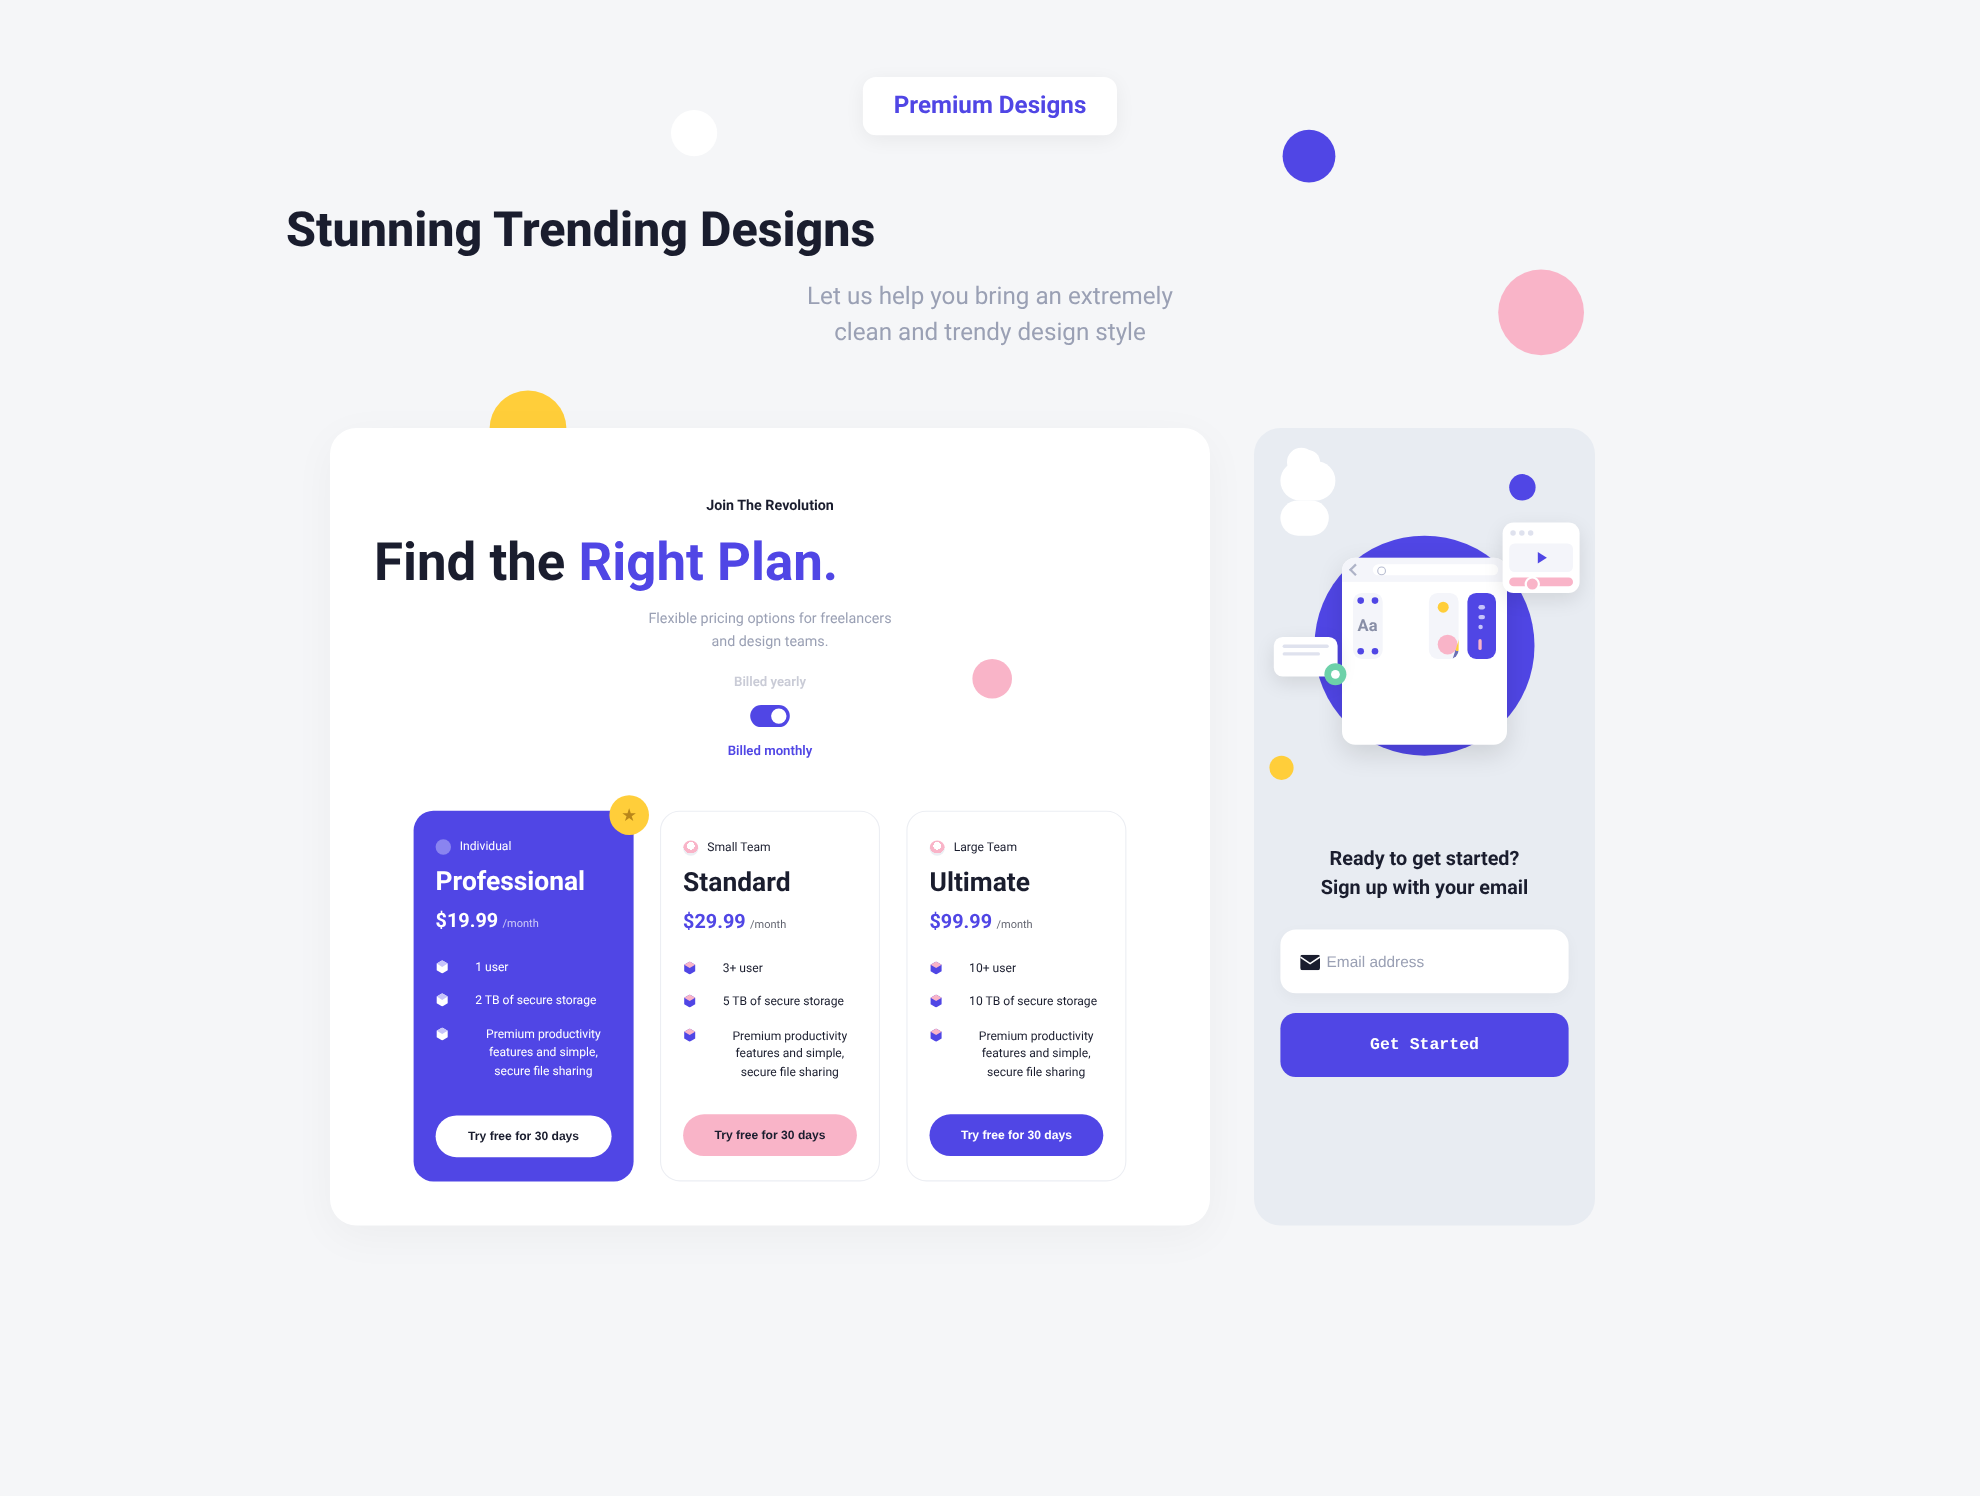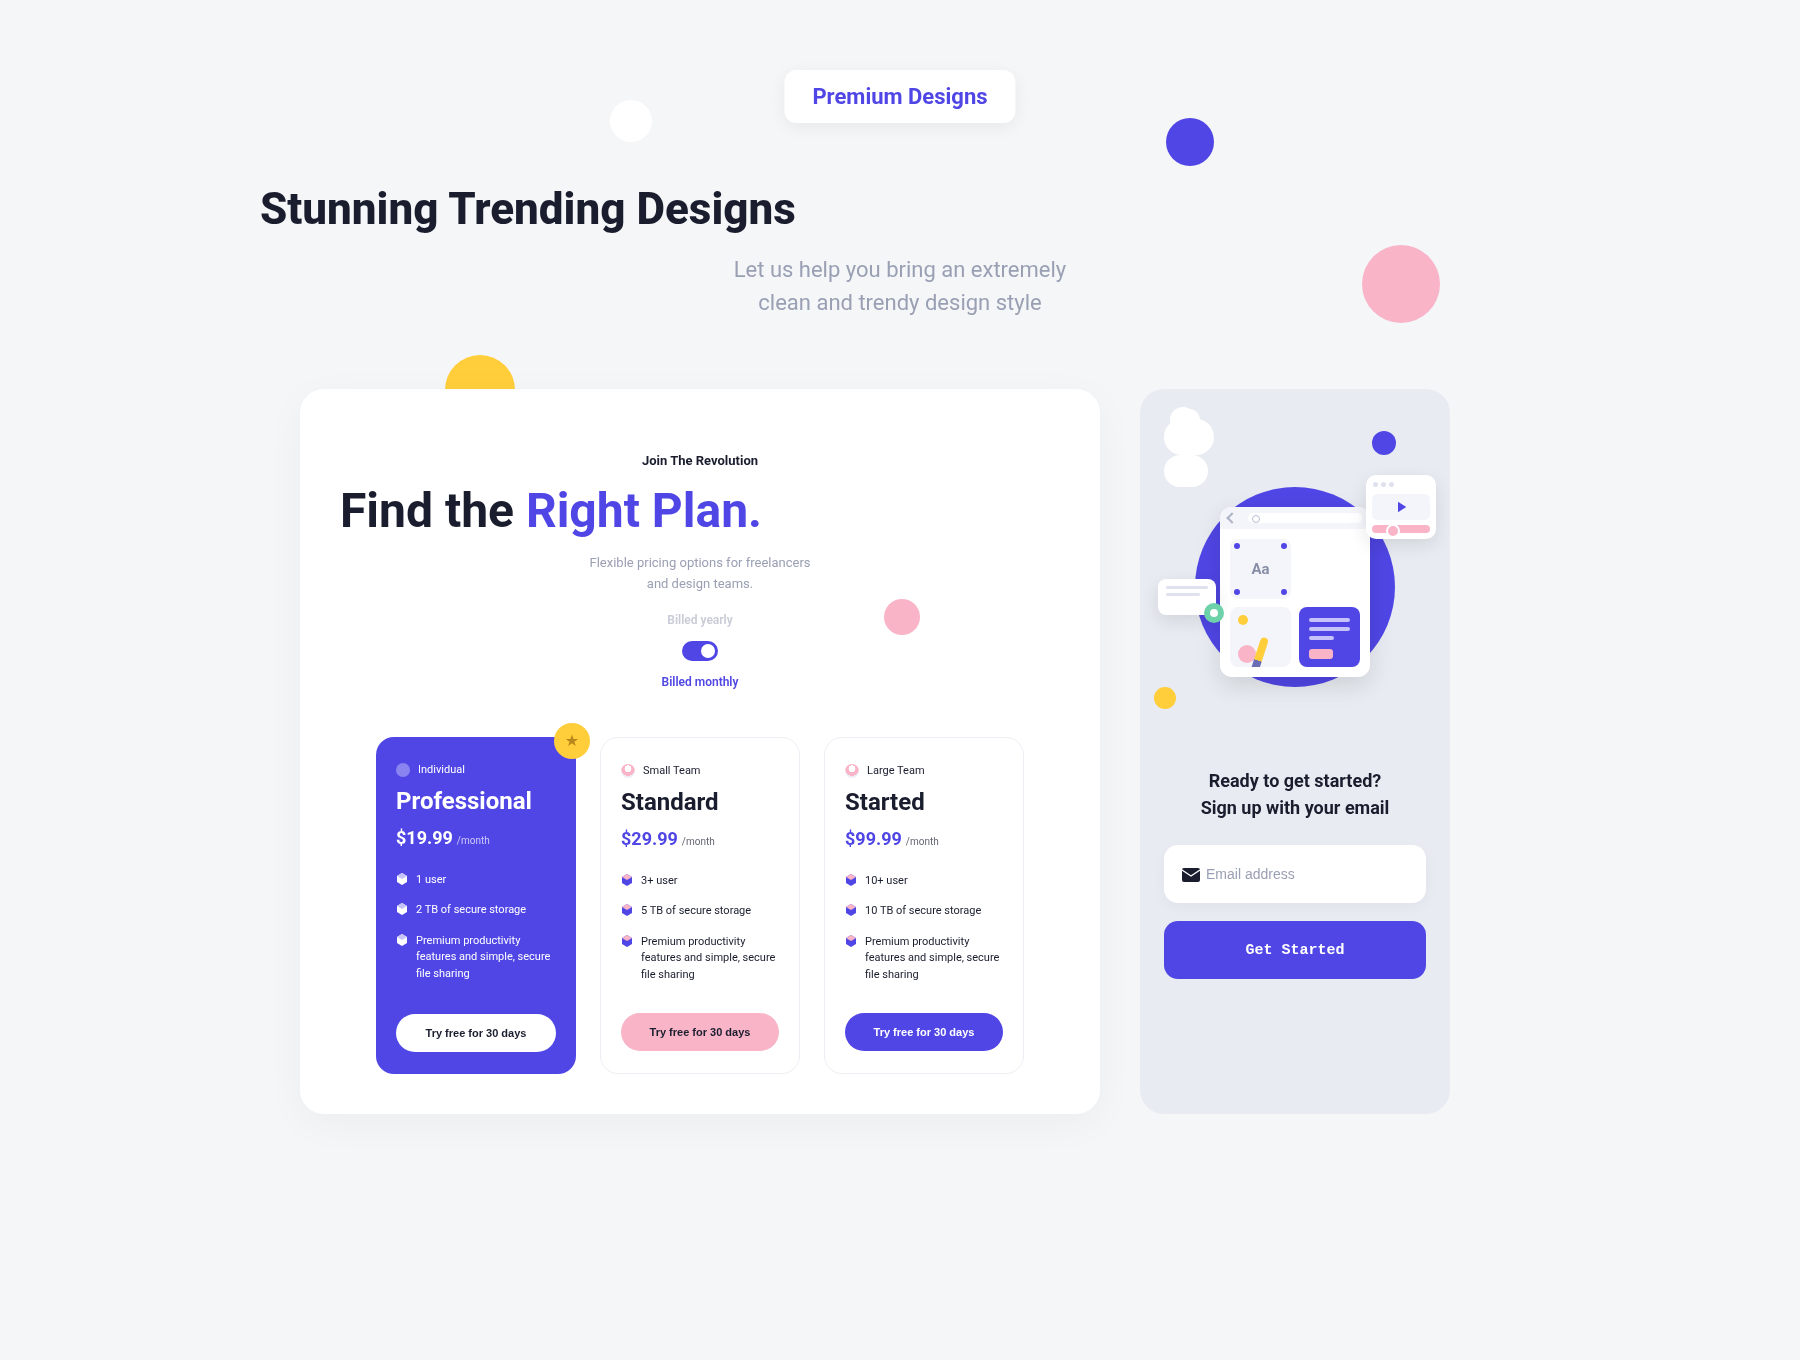--- a/index.html
+++ b/index.html
@@ -164,24 +164,25 @@
 }
 .plan-card.featured .tier-dot { background: #8a84f0; }
 .plan-name { font-size: 24px; font-weight: 700; margin-top: 10px; }
 .plan-price { margin-top: 12px; }
 .price-amount { font-size: 18px; font-weight: 700; }
 .plan-card.regular .price-amount { color: #5046e5; }
 .price-period { font-size: 10px; opacity: 0.7; margin-left: 4px; }
 .plan-features { list-style: none; margin-top: 24px; flex: 1; }
 .plan-features li {
   display: flex;
-  gap: 8px;
+  gap: 24px;
   font-size: 11px;
   line-height: 1.5;
   margin-bottom: 14px;
+  text-align: center;
 }
 .feature-icon {
   width: 12px;
   height: 12px;
   flex-shrink: 0;
   position: relative;
   top: 1px;
 }
 .feature-icon svg { width: 100%; height: 100%; }
 .plan-cta {
@@ -238,21 +239,21 @@
   box-shadow: 0 8px 24px rgba(0,0,0,0.12);
   display: flex; flex-direction: column; overflow: hidden;
 }
 .browser-top { height: 22px; background: #f4f5fa; display: flex; align-items: center; padding: 0 8px; gap: 12px; }
 .browser-back { width: 8px; height: 8px; border-left: 2px solid #aeb3c7; border-bottom: 2px solid #aeb3c7; transform: rotate(45deg); }
 .browser-search { flex: 1; height: 10px; background: #fff; border-radius: 5px; position: relative; }
 .browser-search::before {
   content: ""; position: absolute; left: 4px; top: 2px; width: 6px; height: 6px;
   border: 1px solid #b7bcd0; border-radius: 50%;
 }
-.browser-body { flex: 1; padding: 10px; display: grid; grid-template-columns: 1fr 1fr; grid-template-rows: 1fr 1fr; gap: 8px; }
+.browser-body { flex: 1; padding: 10px; display: grid; grid-template-columns: 1fr 1fr 1fr 1fr; grid-template-rows: 1fr 1fr; gap: 8px; }
 .tile { border-radius: 8px; display: flex; align-items: center; justify-content: center; }
 .tile-aa { background: #f4f5fa; position: relative; }
 .tile-aa span { font-weight: 700; color: #888ea6; font-size: 15px; }
 .tile-aa .corner { position: absolute; width: 6px; height: 6px; background: #5046e5; border-radius: 50%; }
 .tile-aa .c1 { top: 4px; left: 4px; }
 .tile-aa .c2 { top: 4px; right: 4px; }
 .tile-aa .c3 { bottom: 4px; left: 4px; }
 .tile-aa .c4 { bottom: 4px; right: 4px; }
 .tile-img { background: #f4f5fa; position: relative; overflow: hidden; }
 .tile-img .sun { width: 10px; height: 10px; background: #ffce3a; border-radius: 50%; position: absolute; top: 8px; left: 8px; }
@@ -440,21 +441,21 @@
               </li>
           </ul>
           <button class="plan-cta pink">Try free for 30 days</button>
         </div>
 
         <div class="plan-card regular">
           <div class="plan-tier">
             <span class="tier-dot"></span>
             <span>Large Team</span>
           </div>
-          <div class="plan-name">Started</div>
+          <div class="plan-name">Ultimate</div>
           <div class="plan-price">
             <span class="price-amount">$99.99</span><span class="price-period">/month</span>
           </div>
           <ul class="plan-features">
             <li>
                 <span class="feature-icon"><svg viewBox="0 0 12 12">
                     <path fill="#5046e5" d="M6 0L11 3v6L6 12 1 9V3z"></path>
                     <path fill="#f9b4c8" d="M6 0L11 3 6 6 1 3z"></path>
                   </svg></span>
                 <span>10+ user</span>

